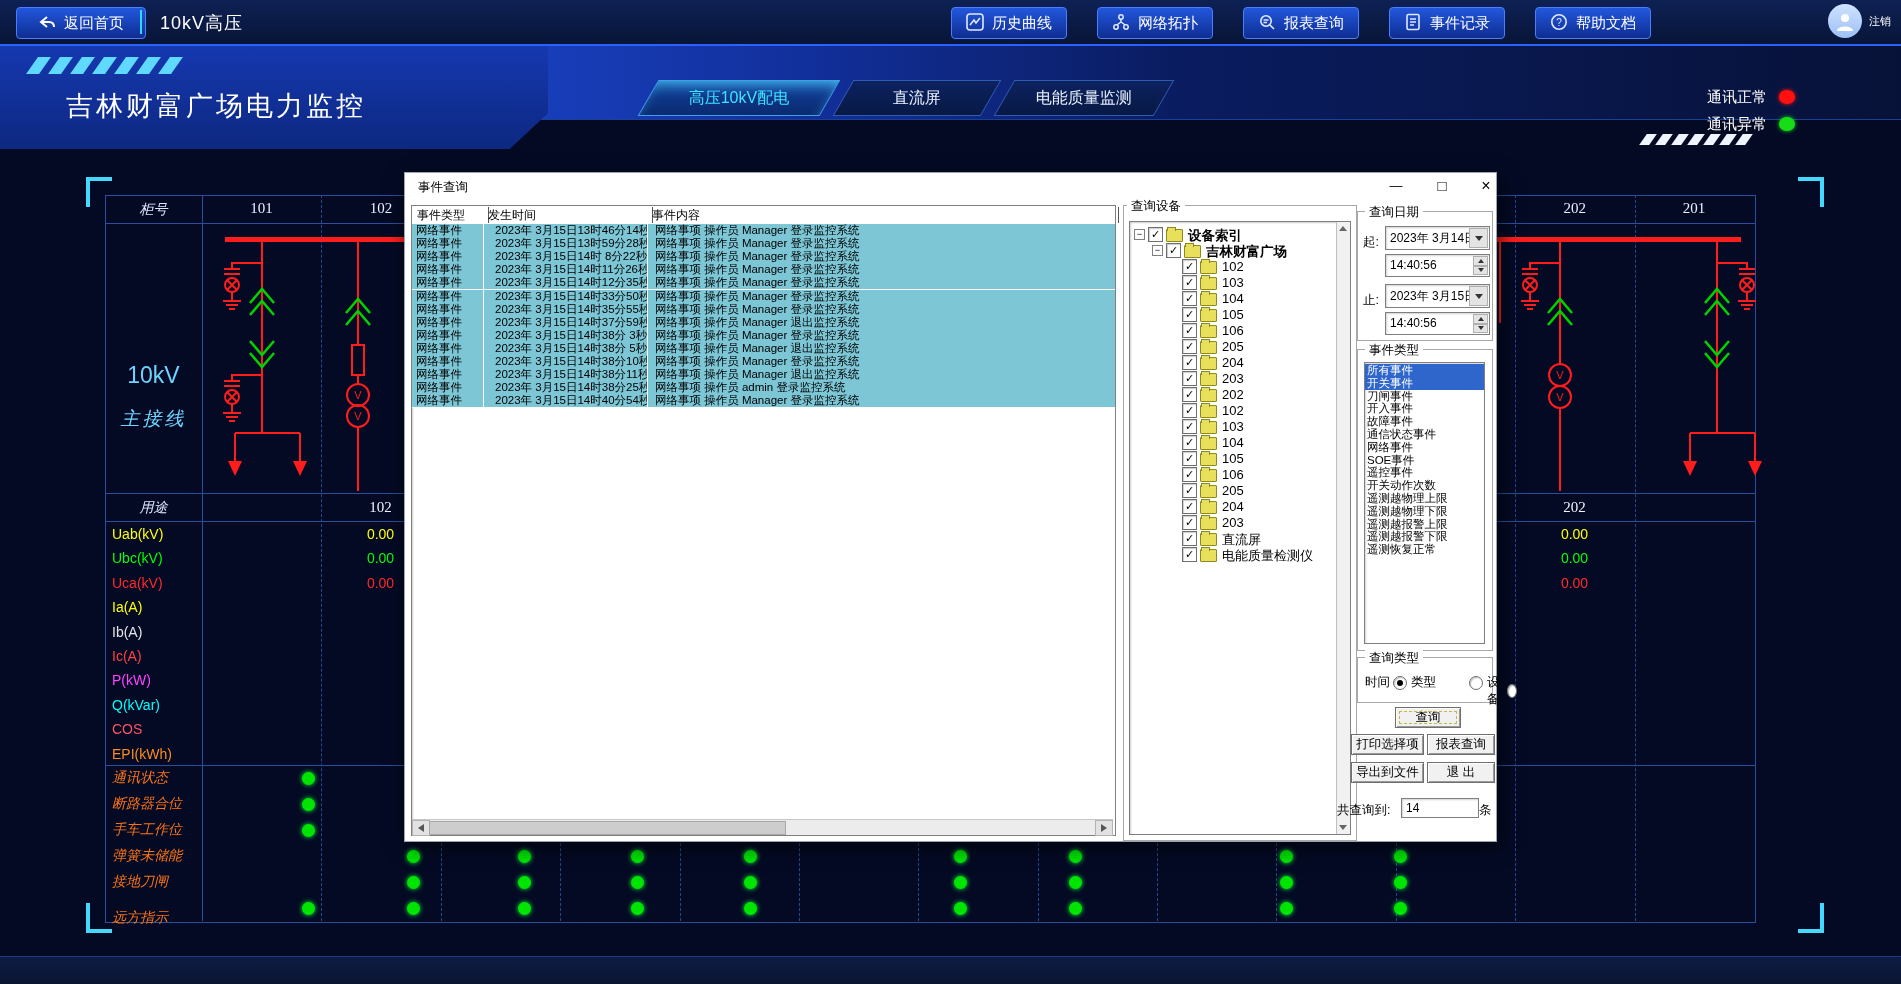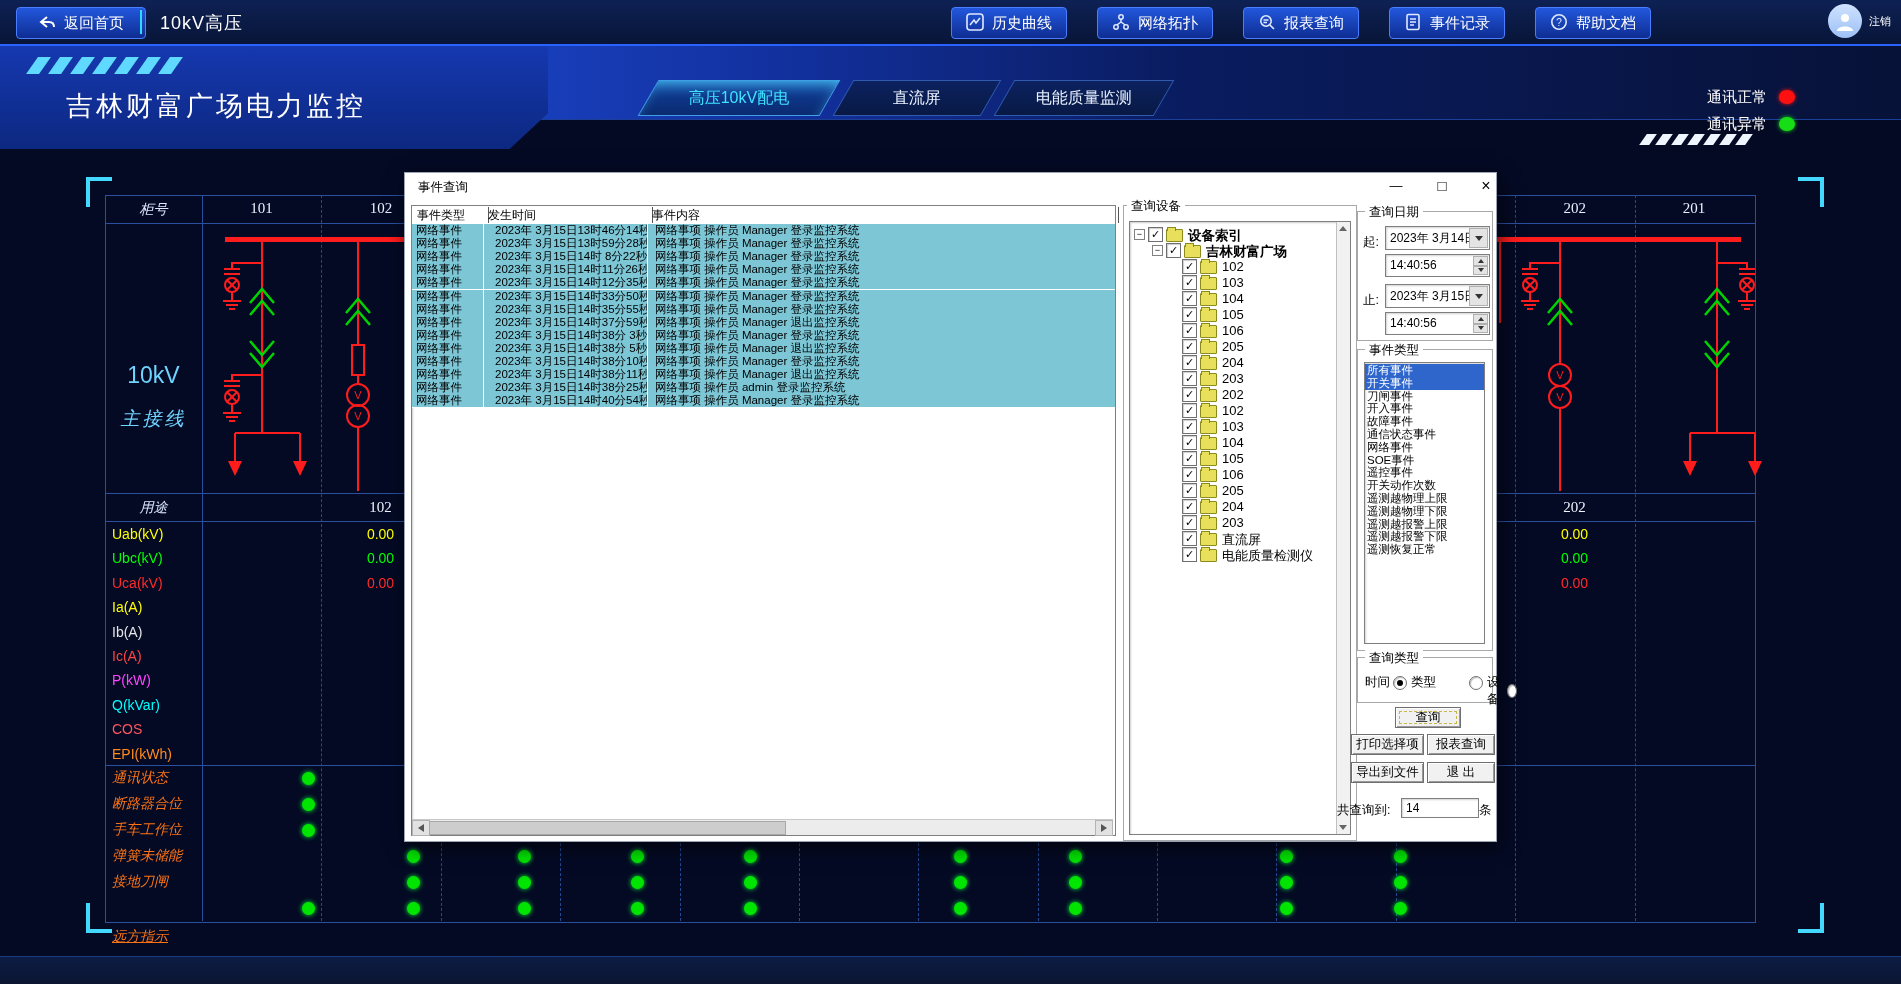--- a/index.html
+++ b/index.html
@@ -405,21 +405,21 @@
       <div class="gdot" style="left: 1394px; top: 850px;"></div>
       <div class="stat-label" style="top: 873px;">接地刀闸</div>
       <div class="gdot" style="left: 407px; top: 876px;"></div>
       <div class="gdot" style="left: 518px; top: 876px;"></div>
       <div class="gdot" style="left: 631px; top: 876px;"></div>
       <div class="gdot" style="left: 744px; top: 876px;"></div>
       <div class="gdot" style="left: 954px; top: 876px;"></div>
       <div class="gdot" style="left: 1069px; top: 876px;"></div>
       <div class="gdot" style="left: 1280px; top: 876px;"></div>
       <div class="gdot" style="left: 1394px; top: 876px;"></div>
-      <div class="stat-label" style="top: 928px; text-decoration: underline;">远方指示</div>
+      <div class="stat-label" style="top: 909px;">远方指示</div>
       <div class="gdot" style="left: 302px; top: 902px;"></div>
       <div class="gdot" style="left: 407px; top: 902px;"></div>
       <div class="gdot" style="left: 518px; top: 902px;"></div>
       <div class="gdot" style="left: 631px; top: 902px;"></div>
       <div class="gdot" style="left: 744px; top: 902px;"></div>
       <div class="gdot" style="left: 954px; top: 902px;"></div>
       <div class="gdot" style="left: 1069px; top: 902px;"></div>
       <div class="gdot" style="left: 1280px; top: 902px;"></div>
       <div class="gdot" style="left: 1394px; top: 902px;"></div>
     </div>

